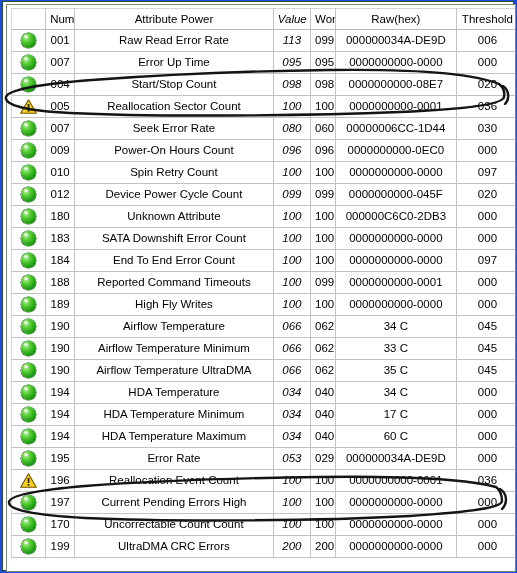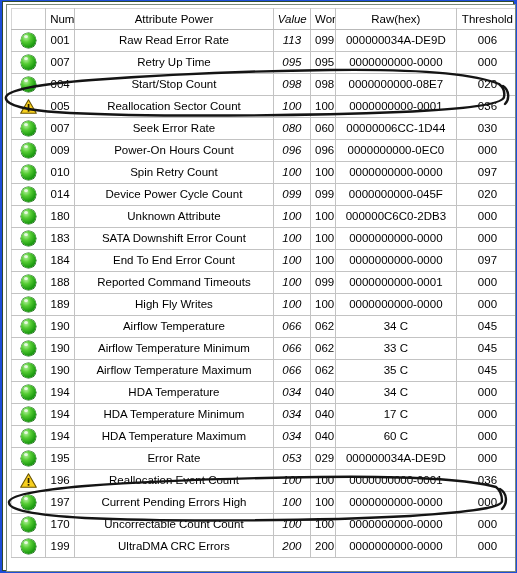--- a/index.html
+++ b/index.html
@@ -140,21 +140,21 @@
               <td class="c-value">113</td>
               <td class="c-worst">099</td>
               <td class="c-raw">000000034A-DE9D</td>
               <td class="c-thresh">006</td>
             </tr>
             <tr>
               <td class="c-status"><span><span class="icon-wrap">
                     <span class="led-green"></span>
                   </span></span></td>
               <td class="c-num">007</td>
-              <td class="c-name">Retry Up Time</td>
+              <td class="c-name">Error Up Time</td>
               <td class="c-value">095</td>
               <td class="c-worst">095</td>
               <td class="c-raw">0000000000-0000</td>
               <td class="c-thresh">000</td>
             </tr>
             <tr>
               <td class="c-status"><span><span class="icon-wrap">
                     <span class="led-green"></span>
                   </span></span></td>
               <td class="c-num">004</td>
@@ -211,21 +211,21 @@
               <td class="c-name">Spin Retry Count</td>
               <td class="c-value">100</td>
               <td class="c-worst">100</td>
               <td class="c-raw">0000000000-0000</td>
               <td class="c-thresh">097</td>
             </tr>
             <tr>
               <td class="c-status"><span><span class="icon-wrap">
                     <span class="led-green"></span>
                   </span></span></td>
-              <td class="c-num">014</td>
+              <td class="c-num">012</td>
               <td class="c-name">Device Power Cycle Count</td>
               <td class="c-value">099</td>
               <td class="c-worst">099</td>
               <td class="c-raw">0000000000-045F</td>
               <td class="c-thresh">020</td>
             </tr>
             <tr>
               <td class="c-status"><span><span class="icon-wrap">
                     <span class="led-green"></span>
                   </span></span></td>
@@ -300,21 +300,21 @@
               <td class="c-value">066</td>
               <td class="c-worst">062</td>
               <td class="c-raw">33 C</td>
               <td class="c-thresh">045</td>
             </tr>
             <tr>
               <td class="c-status"><span><span class="icon-wrap">
                     <span class="led-green"></span>
                   </span></span></td>
               <td class="c-num">190</td>
-              <td class="c-name">Airflow Temperature Maximum</td>
+              <td class="c-name">Airflow Temperature UltraDMA</td>
               <td class="c-value">066</td>
               <td class="c-worst">062</td>
               <td class="c-raw">35 C</td>
               <td class="c-thresh">045</td>
             </tr>
             <tr>
               <td class="c-status"><span><span class="icon-wrap">
                     <span class="led-green"></span>
                   </span></span></td>
               <td class="c-num">194</td>

